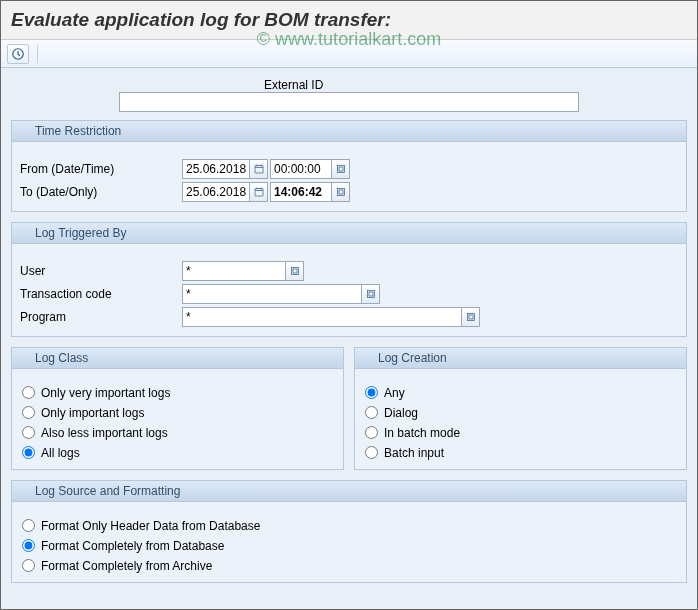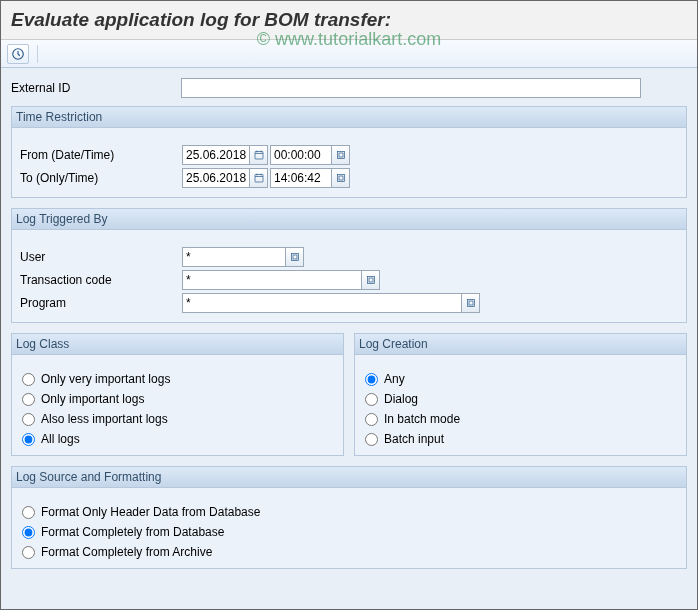--- a/index.html
+++ b/index.html
@@ -47,40 +47,41 @@
 }
 .content {
   background: #e8eff7;
   padding: 10px;
   height: calc(100% - 62px);
 }
 .field-row {
   display: flex;
   align-items: center;
   margin-bottom: 8px;
+  flex-direction: column;
 }
 .field-row label {
   width: 170px;
   flex-shrink: 0;
 }
 .field-row input[type=text] {
   height: 20px;
   border: 1px solid #9aa8b8;
   padding: 0 3px;
   font-size: 12px;
 }
 .group {
   border: 1px solid #b8c8dc;
   margin-bottom: 10px;
   background: #ecf2f9;
 }
 .group-title {
   background: linear-gradient(#dde9f7,#c4d6ea);
   color: #33506b;
-  padding: 3px 4px;
+  padding: 3px 23px;
   font-size: 12px;
   border-bottom: 1px solid #b8c8dc;
 }
 .group-body {
   padding: 6px 8px;
   margin-top: 8px;
 }
 .group-body .row {
   display: flex;
   align-items: center;
@@ -145,21 +146,21 @@
 }
 .f4 svg { width: 12px; height: 12px; stroke: #2a5a8a; fill: none; stroke-width: 1.4; }
 .two-col {
   display: flex;
   gap: 10px;
   margin-bottom: 10px;
 }
 .two-col .group { flex: 1; margin-bottom: 0; }
 .radio-row {
   display: flex;
-  align-items: flex-end;
+  align-items: flex-start;
   padding: 3px 2px;
 }
 .radio-row input[type=radio] { margin-right: 6px; }
 .watermark {
   position: absolute;
   top: 28px;
   left: 0; right: 0;
   text-align: center;
   font-size: 18px;
   color: #15803d;
@@ -206,29 +207,29 @@
           </div>
         <input type="text" class="time" style="margin-left: 2px;" value="00:00:00">
         <div class="f4">
             <svg viewBox="0 0 24 24">
               <rect x="5" y="5" width="14" height="14"></rect>
               <rect x="8" y="8" width="8" height="8"></rect>
             </svg>
           </div>
       </div>
       <div class="row">
-        <label class="lbl">To (Only/Time)</label>
+        <label class="lbl">To (Date/Only)</label>
         <input type="text" class="date" value="25.06.2018" style="">
         <div class="f4">
             <svg viewBox="0 0 24 24">
               <rect x="4" y="5" width="16" height="15" rx="1"></rect>
               <path d="M4 9h16M8 3v4M16 3v4"></path>
             </svg>
           </div>
-        <input type="text" class="time" style="margin-left: 2px;" value="14:06:42">
+        <input type="text" class="time" style="margin-left: 2px; font-weight: bold;" value="14:06:42">
         <div class="f4">
             <svg viewBox="0 0 24 24">
               <rect x="5" y="5" width="14" height="14"></rect>
               <rect x="8" y="8" width="8" height="8"></rect>
             </svg>
           </div>
       </div>
     </div>
   </div>
 

